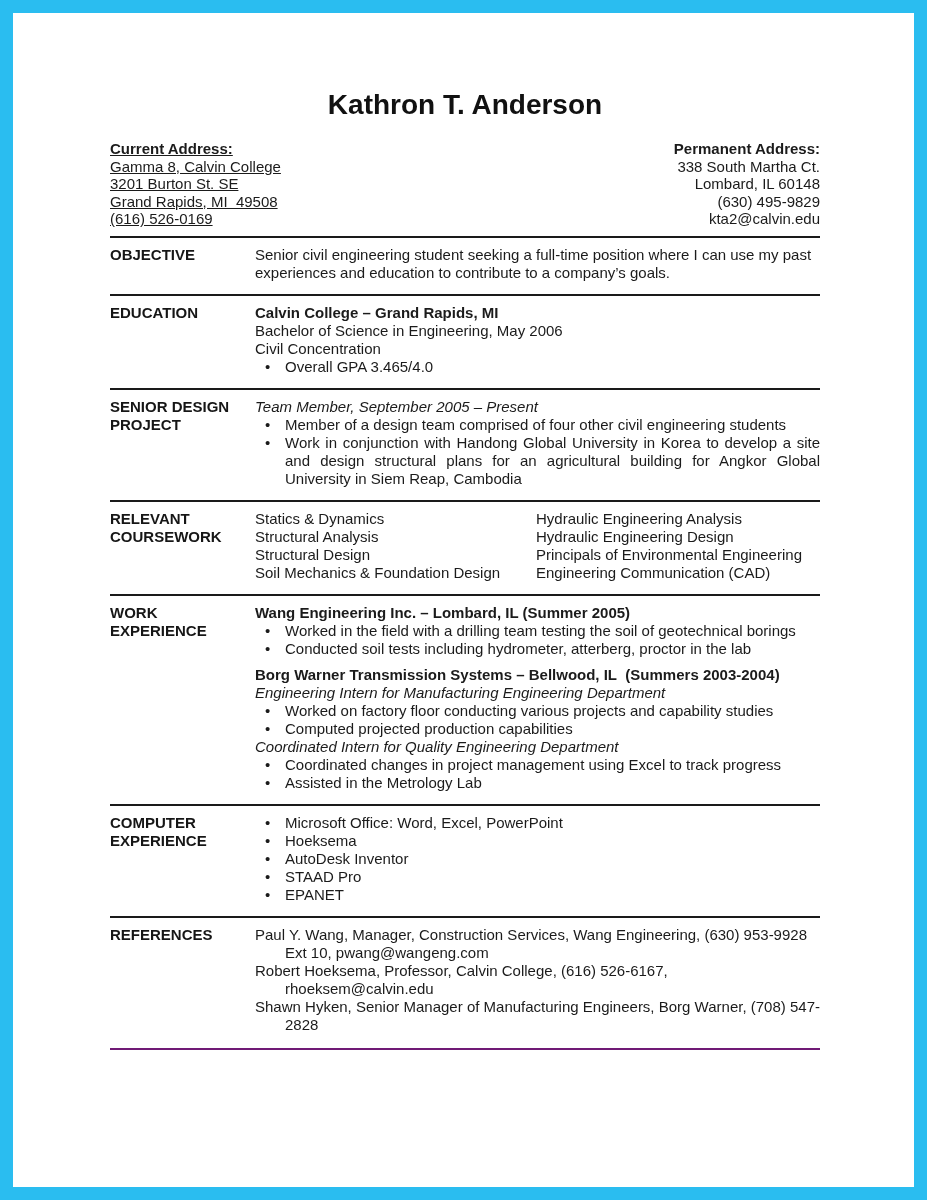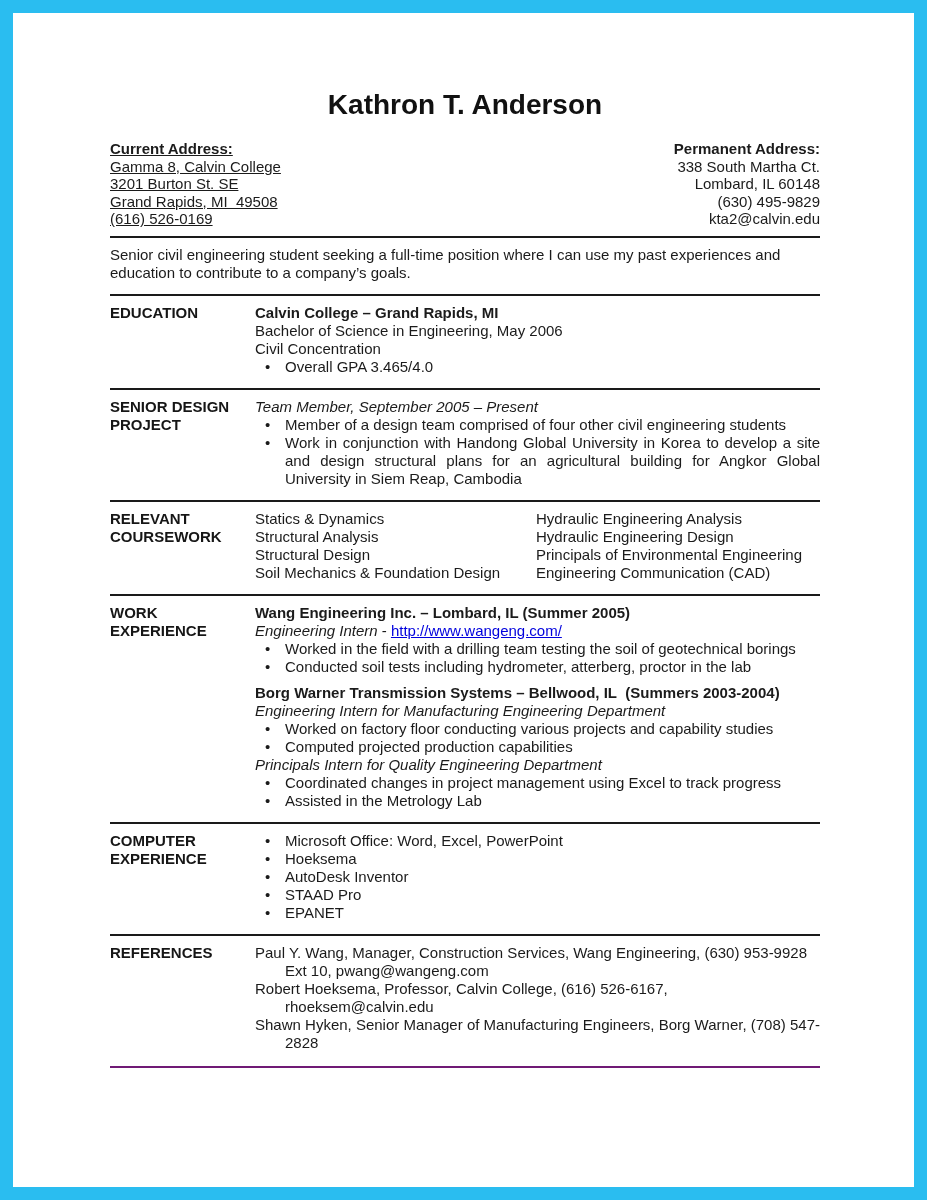--- a/index.html
+++ b/index.html
@@ -93,20 +93,21 @@
         <div>338 South Martha Ct.</div>
         <div>Lombard, IL 60148</div>
         <div>(630) 495-9829</div>
         <div>kta2@calvin.edu</div>
       </div>
     </div>
 
     <div class="sections">
 
       <div class="section">
+        <div class="sec-label">OBJECTIVE</div>
         <div class="sec-content">
           <div>Senior civil engineering student seeking a full-time position where I can use my past experiences and education to contribute to a company’s goals.</div>
         </div>
       </div>
 
       <div class="section">
         <div class="sec-label">EDUCATION</div>
         <div class="sec-content">
           <div class="bold">Calvin College – Grand Rapids, MI</div>
           <div>Bachelor of Science in Engineering, May 2006</div>
@@ -151,30 +152,29 @@
       </div>
 
       <div class="section">
         <div class="sec-label">
           <div>WORK</div>
           <div>EXPERIENCE</div>
         </div>
         <div class="sec-content">
           <div>
             <div class="bold">Wang Engineering Inc. – Lombard, IL (Summer 2005)</div>
-            <div><span class="ital">Engineering Intern</span><span> - </span><a class="link">http://www.wangeng.com/</a></div>
             <div class="bi">Worked in the field with a drilling team testing the soil of geotechnical borings</div>
             <div class="bi">Conducted soil tests including hydrometer, atterberg, proctor in the lab</div>
           </div>
           <div class="job2">
             <div class="bold">Borg Warner Transmission Systems – Bellwood, IL&nbsp; (Summers 2003-2004)</div>
             <div class="ital">Engineering Intern for Manufacturing Engineering Department</div>
             <div class="bi">Worked on factory floor conducting various projects and capability studies</div>
             <div class="bi">Computed projected production capabilities</div>
-            <div class="ital">Principals Intern for Quality Engineering Department</div>
+            <div class="ital">Coordinated Intern for Quality Engineering Department</div>
             <div class="bi">Coordinated changes in project management using Excel to track progress</div>
             <div class="bi">Assisted in the Metrology Lab</div>
           </div>
         </div>
       </div>
 
       <div class="section">
         <div class="sec-label">
           <div>COMPUTER</div>
           <div>EXPERIENCE</div>

